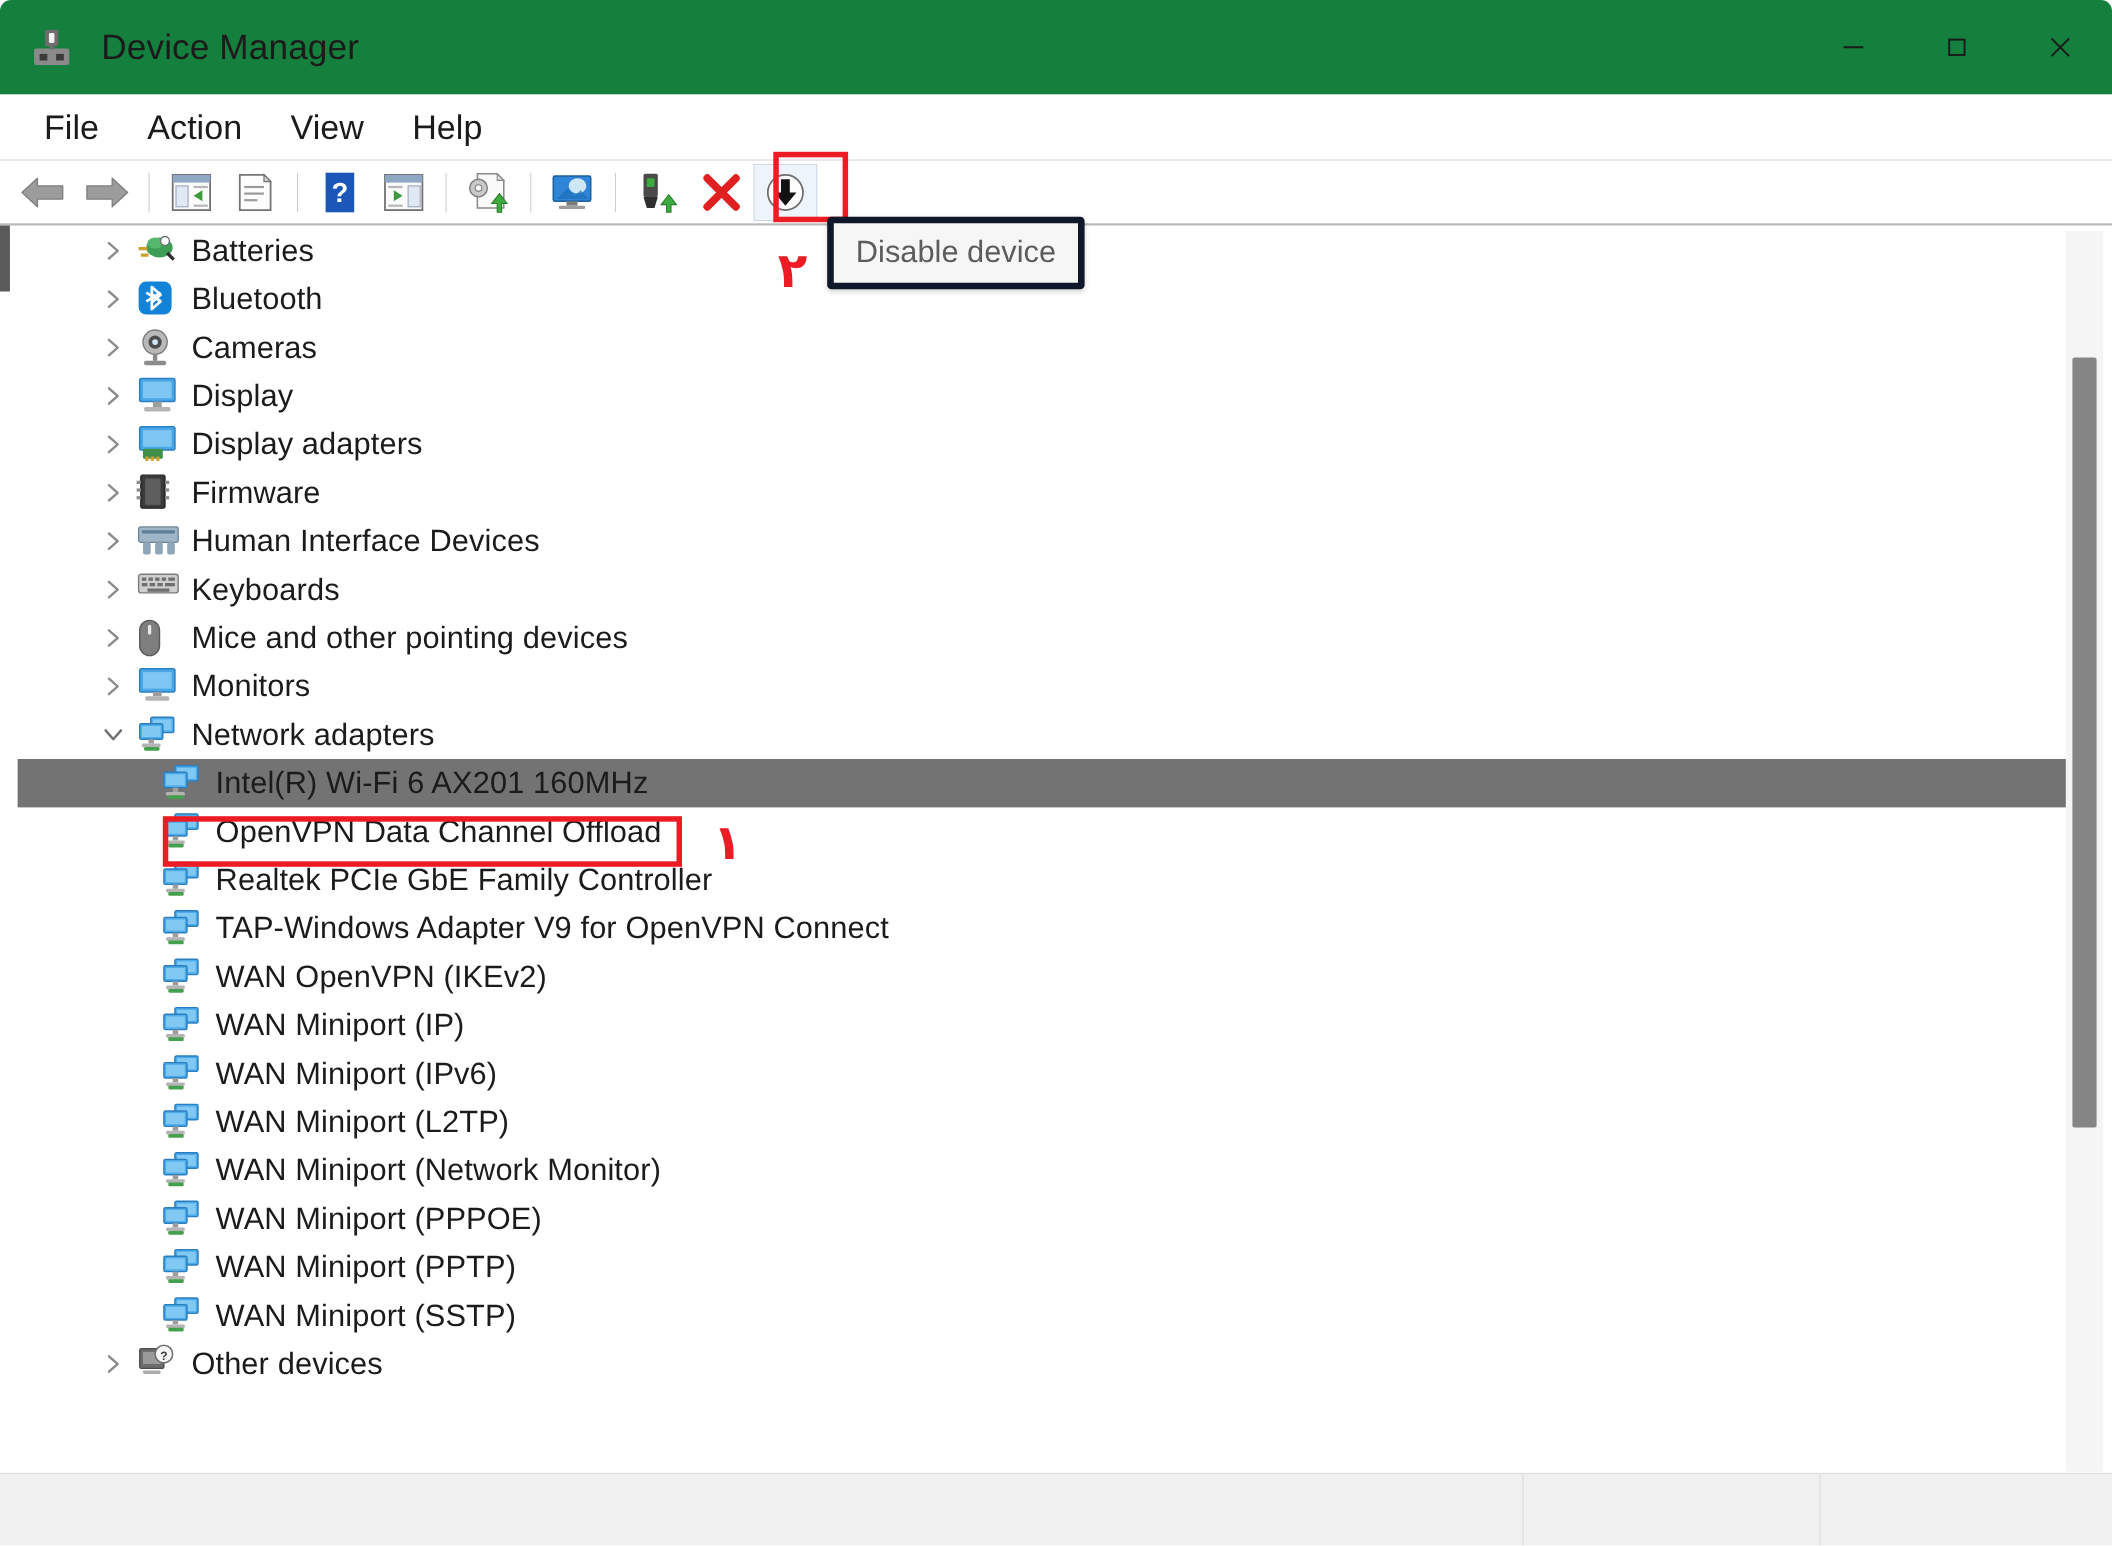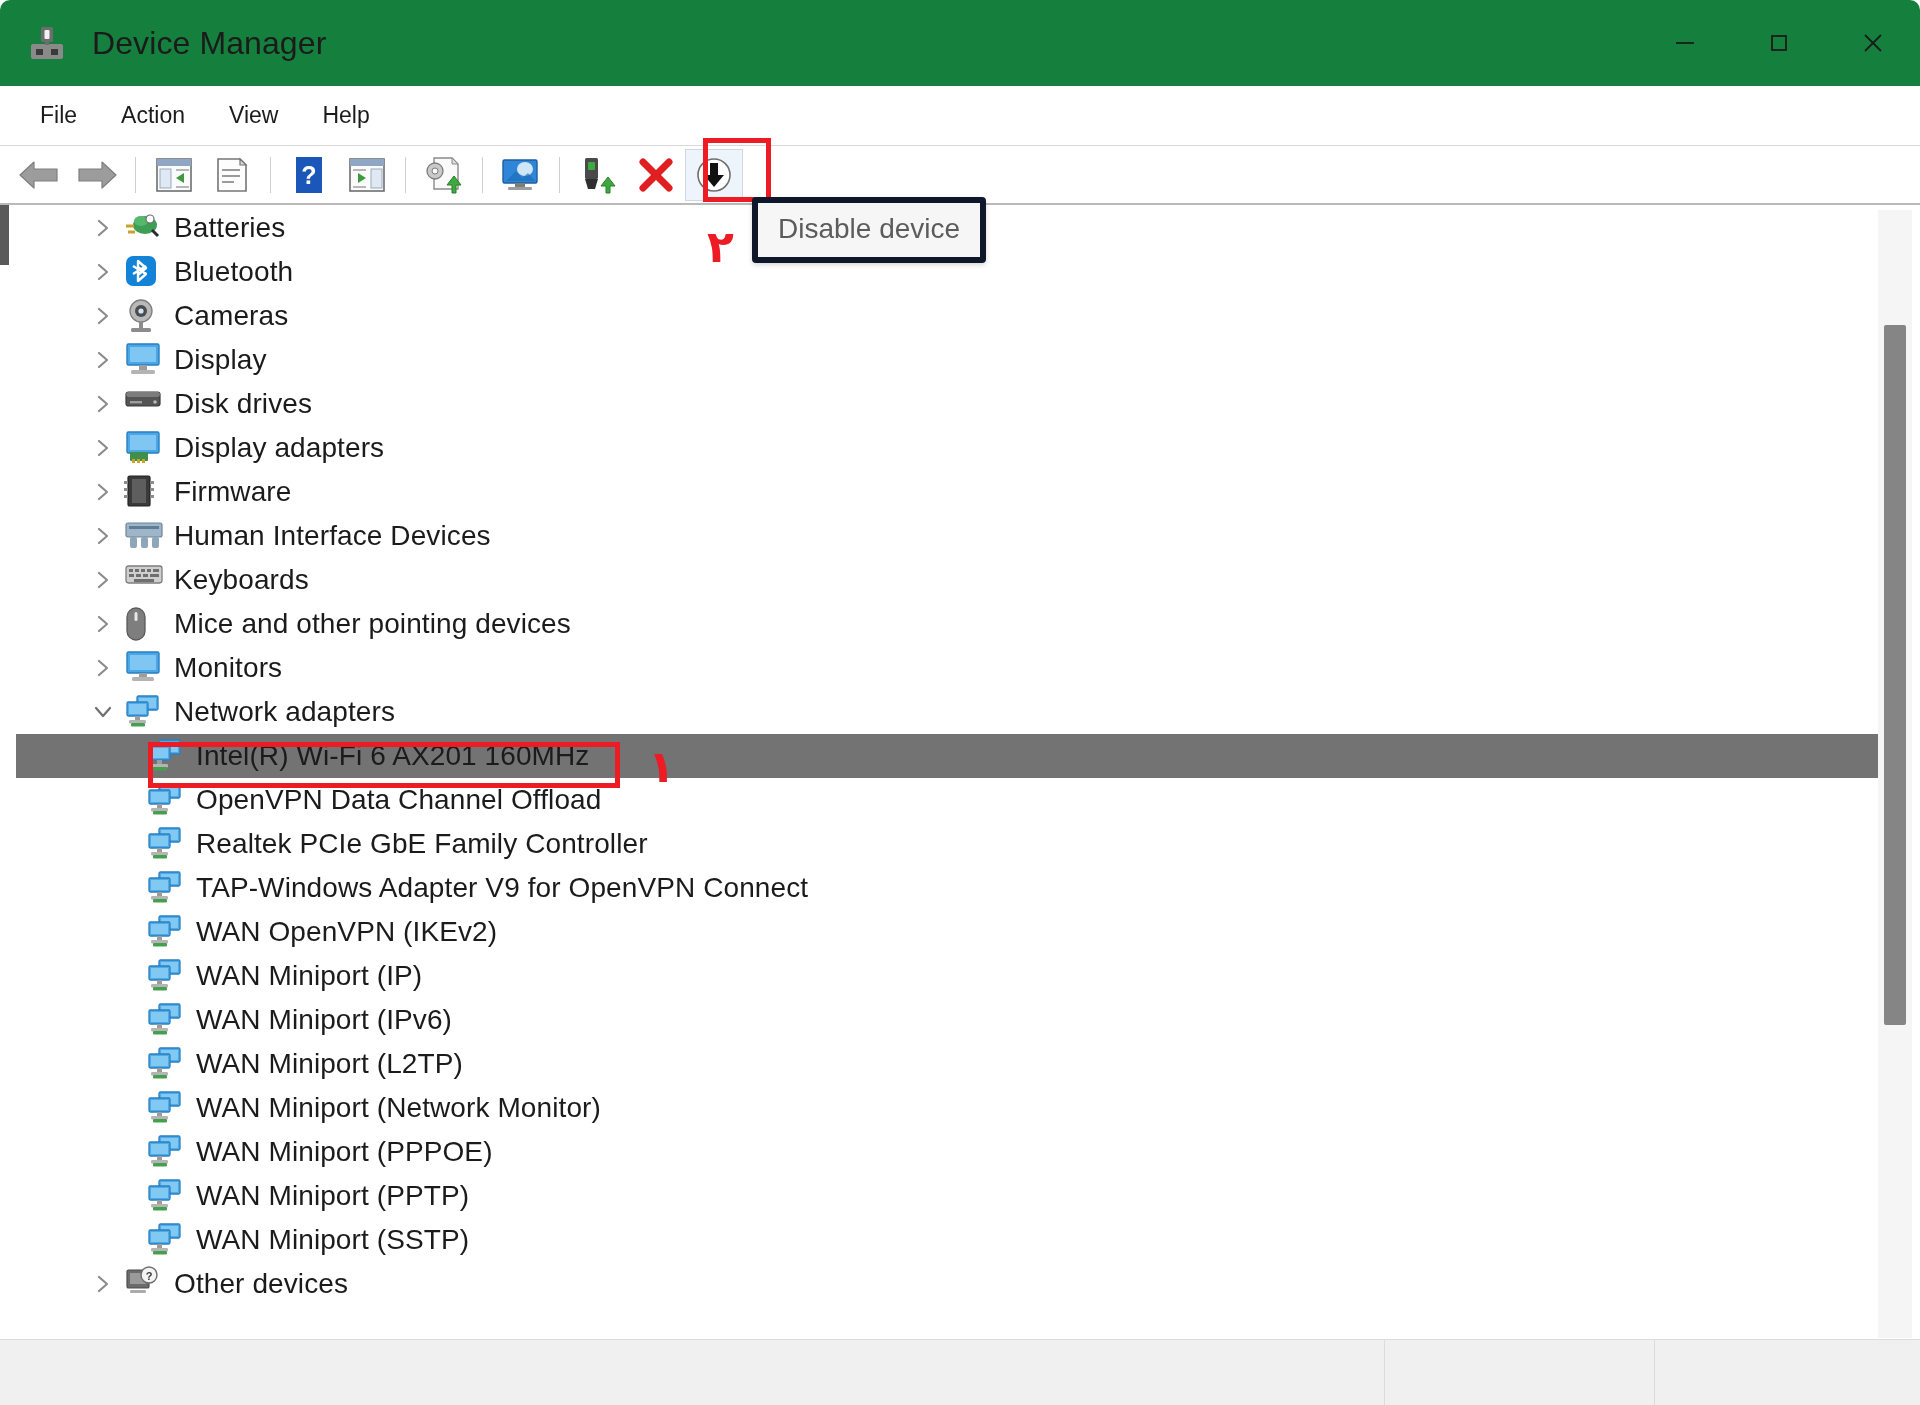--- a/index.html
+++ b/index.html
@@ -75,21 +75,21 @@
     width: 1920px;
     height: 60px;
     background: #ffffff;
     display: flex;
     align-items: center;
     padding-left: 22px;
     box-sizing: border-box;
     border-bottom: 1px solid #d8d8d8;
   }
   .menu-item {
-    font-size: 23px;
+    font-size: 31px;
     color: #1b1b1b;
     padding: 6px 18px;
     margin-right: 8px;
     white-space: nowrap;
   }
 
   
   #toolbar {
     position: absolute;
     left: 0; top: 147px;
@@ -501,34 +501,20 @@
               <rect x="7" y="28" width="24" height="4" rx="1.5" fill="#b4b4b4"></rect>
             </svg></span>
           <span class="row-label">Display</span>
         </div>
         <div class="tree-row level-0">
           <span class="twisty">
             <svg width="22" height="22" viewBox="0 0 22 22">
               <path d="M7 4 L15 11 L7 18" fill="none" stroke="#8c8c8c" stroke-width="2.2" stroke-linecap="round" stroke-linejoin="round"></path>
             </svg>
           </span>
-          <span class="row-icon"><svg width="38" height="26" viewBox="0 0 38 26">
-              <rect x="2" y="6" width="34" height="14" rx="2.4" fill="#545454" stroke="#3a3a3a" stroke-width="1.2"></rect>
-              <rect x="2" y="6" width="34" height="5" rx="2.4" fill="#7c7c7c"></rect>
-              <rect x="6" y="15" width="12" height="2.4" fill="#9f9f9f"></rect>
-              <circle cx="31" cy="16" r="1.8" fill="#b9b9b9"></circle>
-            </svg></span>
-          <span class="row-label">Disk drives</span>
-        </div>
-        <div class="tree-row level-0">
-          <span class="twisty">
-            <svg width="22" height="22" viewBox="0 0 22 22">
-              <path d="M7 4 L15 11 L7 18" fill="none" stroke="#8c8c8c" stroke-width="2.2" stroke-linecap="round" stroke-linejoin="round"></path>
-            </svg>
-          </span>
           <span class="row-icon"><svg width="38" height="34" viewBox="0 0 38 34">
               <rect x="3" y="2" width="32" height="21" rx="1.6" fill="#49a7e8" stroke="#2a7fc0" stroke-width="1.4"></rect>
               <rect x="6" y="5" width="26" height="15" fill="#7fc7f2"></rect>
               <rect x="6" y="22" width="18" height="9" rx="1" fill="#3f8f4a"></rect>
               <rect x="8" y="29" width="3" height="4" fill="#caa22c"></rect>
               <rect x="13" y="29" width="3" height="4" fill="#caa22c"></rect>
               <rect x="18" y="29" width="3" height="4" fill="#caa22c"></rect>
             </svg></span>
           <span class="row-label">Display adapters</span>
         </div>

